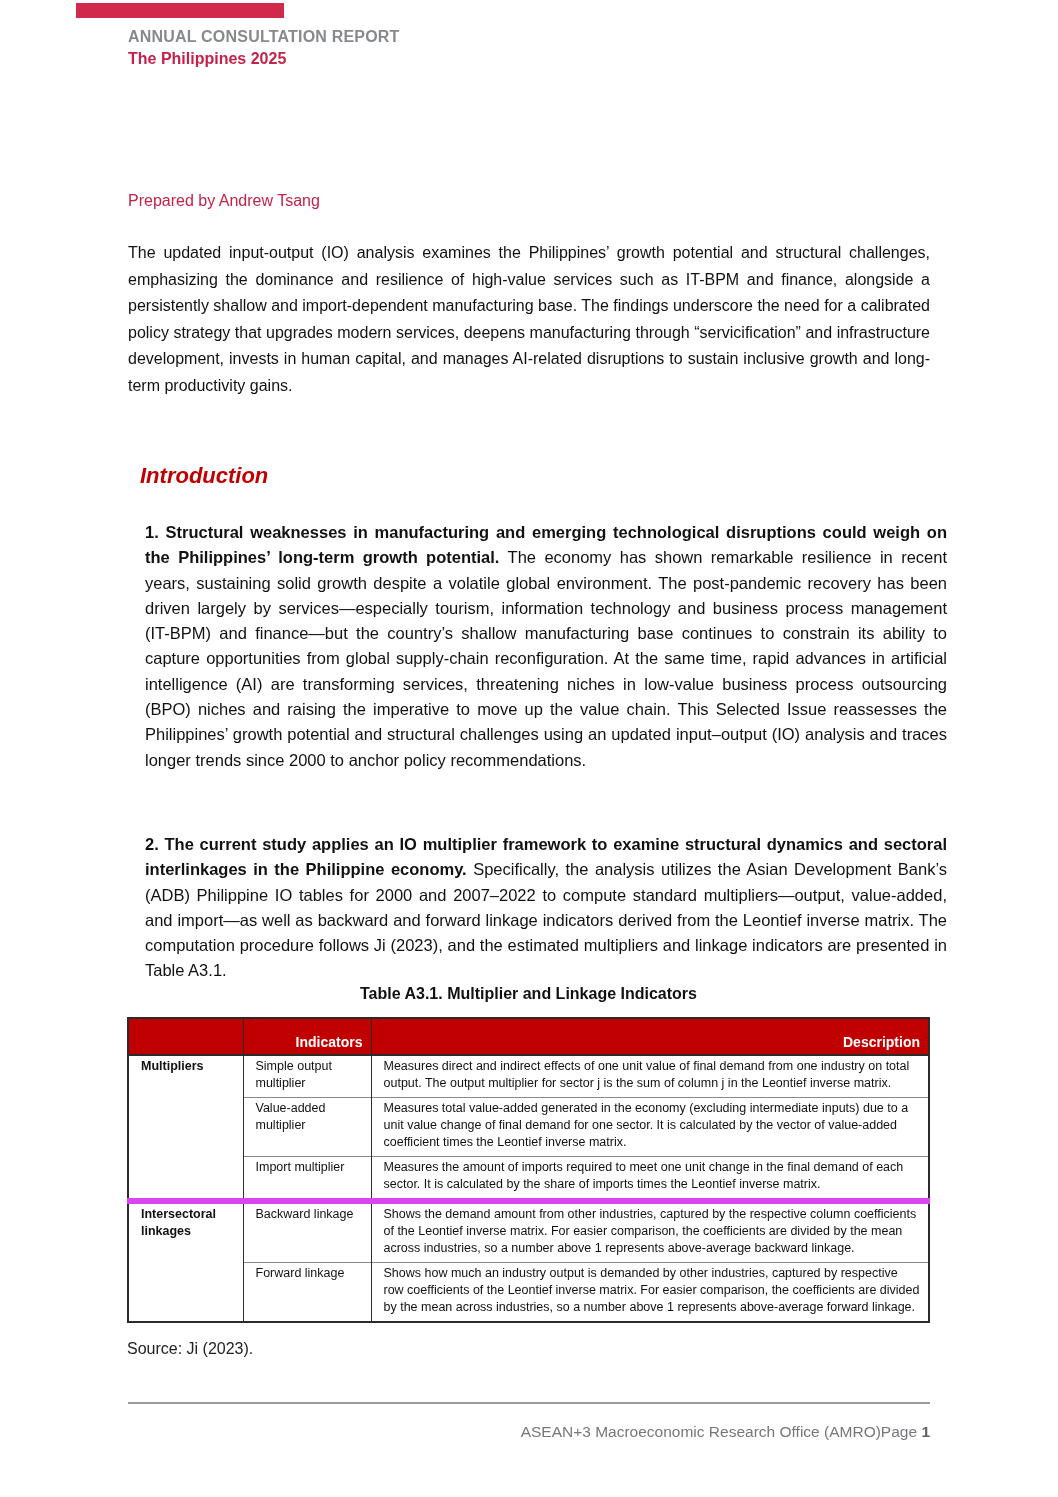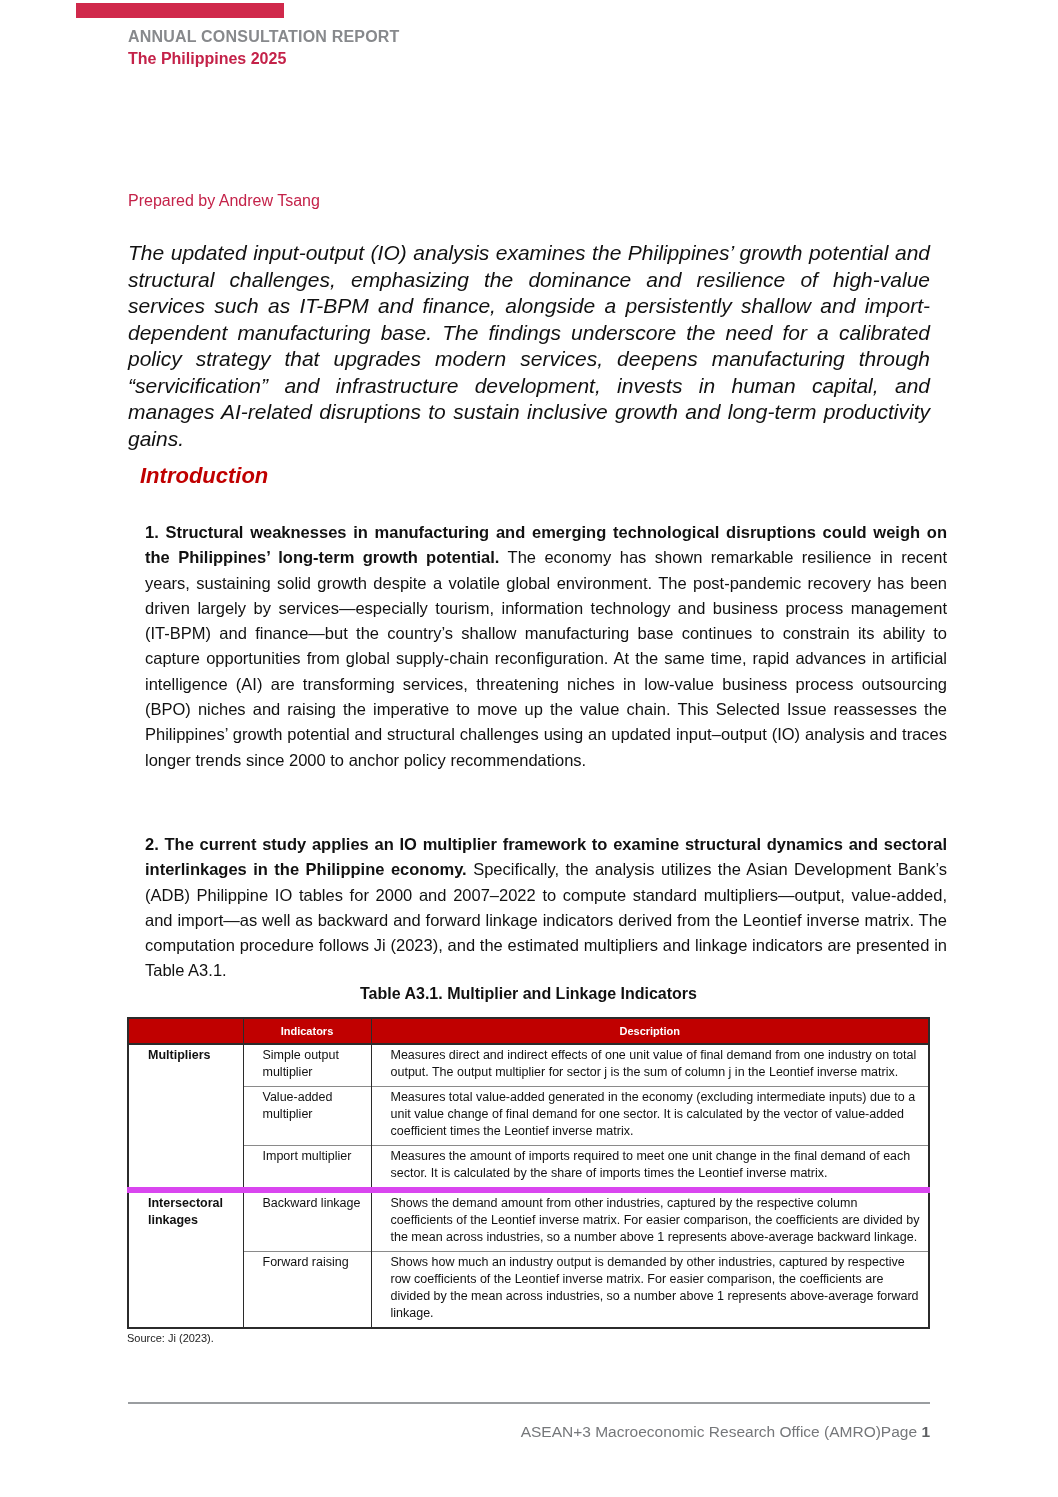--- a/index.html
+++ b/index.html
@@ -56,22 +56,21 @@
     text-align: left;
     font-size: 16px;
     color: var(--title-red);
   }
 
   .abstract {
     position: absolute;
     left: 128px; top: 240px;
     width: 802px;
     margin: 0;
-    font-style: italic;
-    font-size: 21px;
+    font-size: 16px;
     line-height: 26.5px;
     text-align: justify;
   }
 
   .intro-heading {
     position: absolute;
     left: 132px; top: 455px;
     margin: 8px;
     font-size: 22px;
     font-weight: 700;
@@ -106,39 +105,39 @@
     table-layout: fixed;
     font-size: 12.5px;
     line-height: 17px;
     border: 2px solid #2b2b2b;
   }
   .indicators-table col.c-group { width: 115px; }
   .indicators-table col.c-indicator { width: 128px; }
   .indicators-table th {
     background: var(--accent-dark-red);
     color: #ffffff;
-    font-size: 11px;
+    font-size: 14px;
     font-weight: 700;
-    text-align: center;
-    padding: 4px 8px 3px 8px;
+    text-align: right;
+    padding: 15px 8px 3px 8px;
     border-left: 1px solid #2b2b2b;
     border-bottom: 2px solid #2b2b2b;
   }
   .indicators-table td {
     vertical-align: top;
-    padding: 2px 8px 5px 19px;
+    padding: 2px 8px 5px 12px;
     border-left: 1px solid #2b2b2b;
     border-top: 1px solid #8a8a8a;
   }
   .indicators-table tr.group-start td { border-top: 6px solid #d946ef; }
   .indicators-table tbody tr:first-child td { border-top: none; }
   .indicators-table td.group-label { font-weight: 700; }
   .table-source {
-    font-size: 11px;
-    margin-top: 3px;
+    font-size: 16px;
+    margin-top: 17px;
     color: #222222;
   }
 
   
   .footer-rule {
     position: absolute;
     left: 128px; top: 1402px;
     width: 802px; height: 2px;
     background: #9a9da0;
   }
@@ -205,21 +204,21 @@
         <tr>
           <td>Import multiplier</td>
           <td>Measures the amount of imports required to meet one unit change in the final demand of each sector. It is calculated by the share of imports times the Leontief inverse matrix.</td>
         </tr>
         <tr class="group-start">
           <td class="group-label" rowspan="2">Intersectoral linkages</td>
           <td>Backward linkage</td>
           <td>Shows the demand amount from other industries, captured by the respective column coefficients of the Leontief inverse matrix. For easier comparison, the coefficients are divided by the mean across industries, so a number above 1 represents above-average backward linkage.</td>
         </tr>
         <tr>
-          <td>Forward raising</td>
+          <td>Forward linkage</td>
           <td>Shows how much an industry output is demanded by other industries, captured by respective row coefficients of the Leontief inverse matrix. For easier comparison, the coefficients are divided by the mean across industries, so a number above 1 represents above-average forward linkage.</td>
         </tr>
       </tbody>
     </table>
 
     <div class="table-source">Source: Ji (2023).</div>
   </div>
 
   <div class="footer-rule"></div>
 

